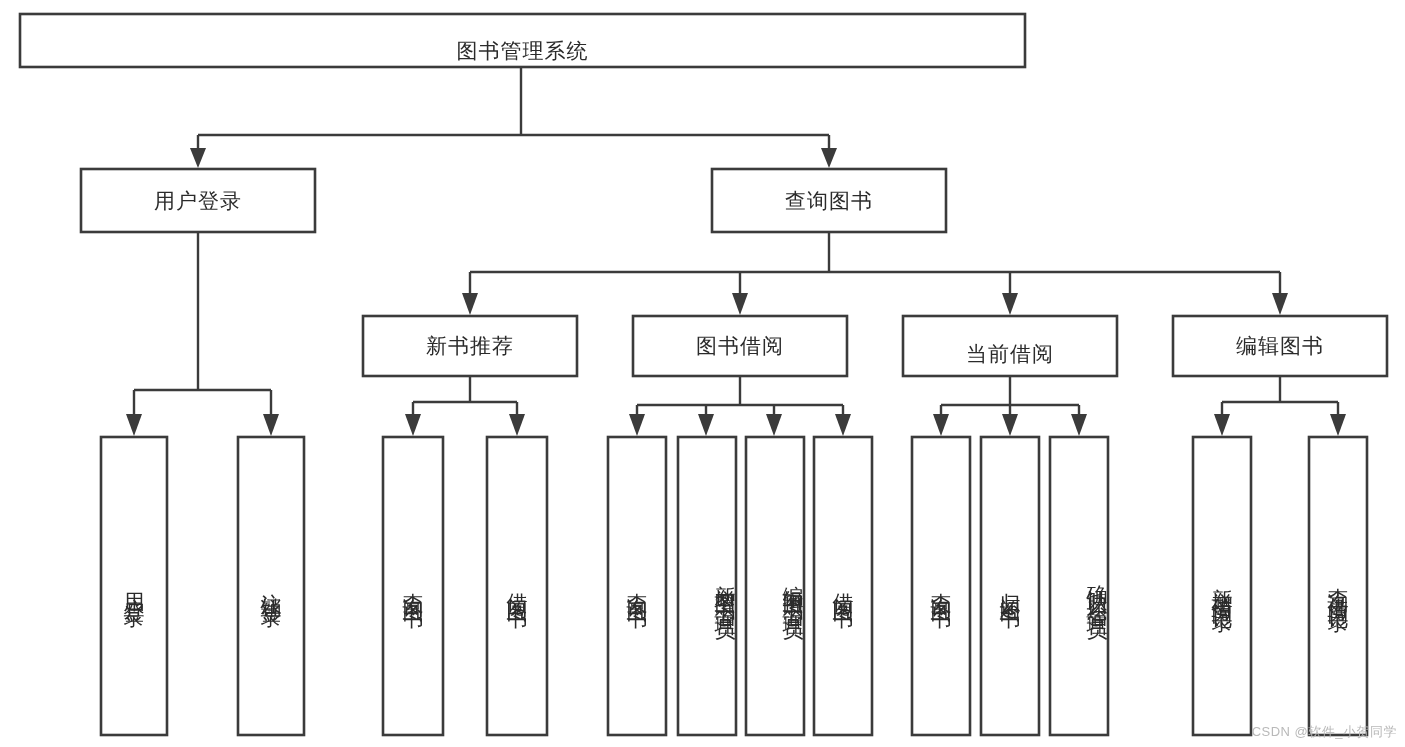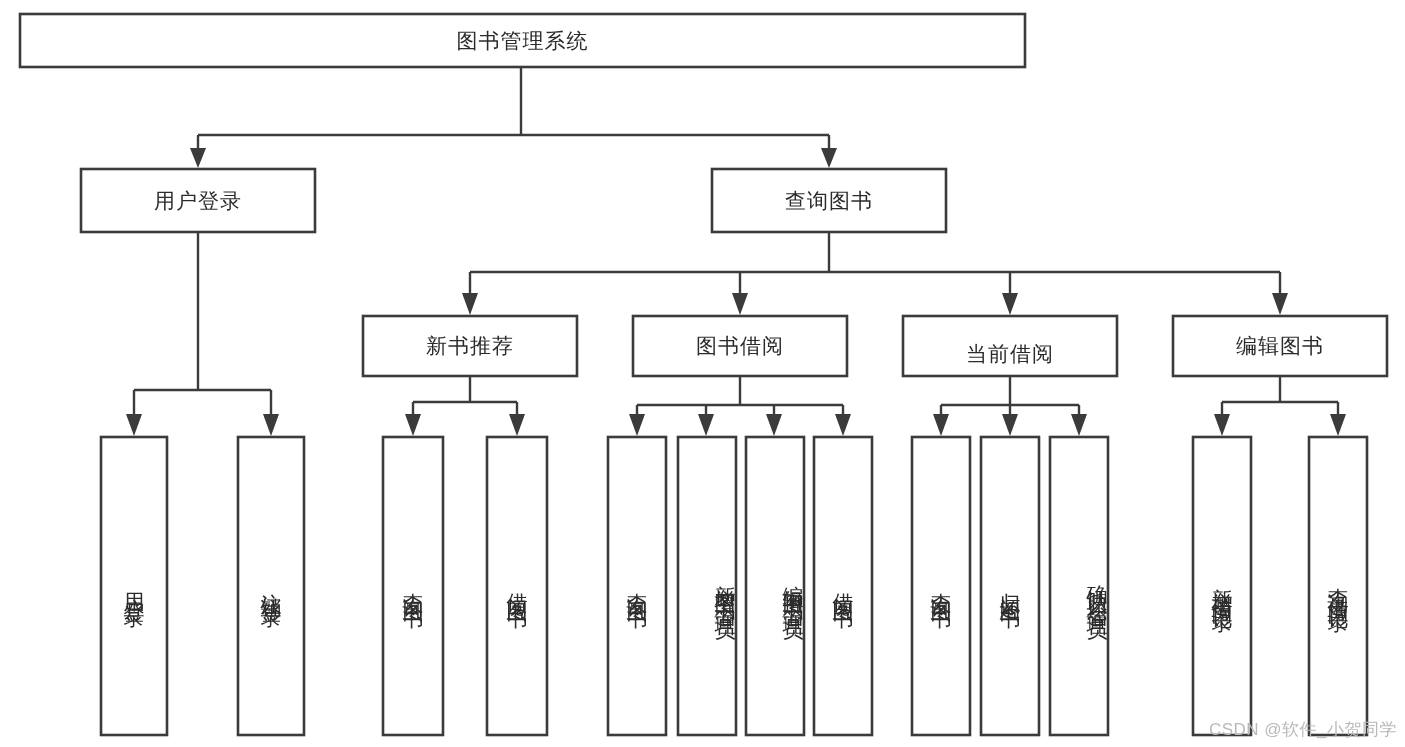--- a/index.html
+++ b/index.html
@@ -61,21 +61,21 @@
     text-orientation: upright;
     font-size: 21px;
     letter-spacing: 5px;
     line-height: 1.05;
     white-space: nowrap;
   }
   .watermark {
     position: absolute;
     right: 8px;
     bottom: 6px;
-    font-size: 17px;
+    font-size: 13px;
     color: #b9b9b9;
     font-family: "Liberation Sans", "DejaVu Sans", sans-serif;
     letter-spacing: 0.5px;
     white-space: nowrap;
   }
 </style>
 </head>
 <body>
 
 <div id="diagram-root">
@@ -177,21 +177,21 @@
     <rect class="node-box" x="814" y="437" width="58" height="298"></rect>
 
     <rect class="node-box" x="912" y="437" width="58" height="298"></rect>
     <rect class="node-box" x="981" y="437" width="58" height="298"></rect>
     <rect class="node-box" x="1050" y="437" width="58" height="298"></rect>
 
     <rect class="node-box" x="1193" y="437" width="58" height="298"></rect>
     <rect class="node-box" x="1309" y="437" width="58" height="298"></rect>
   </svg>
 
-  <div class="node-label horizontal" style="left:20px; top:14px; width:1005px; height:53px;">图书管理系统</div>
+  <div class="node-label horizontal" style="left:20px; top:24px; width:1005px; height:53px;">图书管理系统</div>
 
   <div class="node-label horizontal" style="left:81px; top:169px; width:234px; height:63px;">用户登录</div>
   <div class="node-label horizontal" style="left:712px; top:169px; width:234px; height:63px;">查询图书</div>
 
   <div class="node-label horizontal" style="left:633px; top:316px; width:214px; height:60px;">图书借阅</div>
   <div class="node-label horizontal" style="left:363px; top:316px; width:214px; height:60px;">新书推荐</div>
   <div class="node-label horizontal" style="left:903px; top:316px; width:214px; height:76px;">当前借阅</div>
   <div class="node-label horizontal" style="left:1173px; top:316px; width:214px; height:60px;">编辑图书</div>
 
   <div class="node-label vertical" style="left:101px; top:437px; width:66px; height:298px;">用户登录</div>

